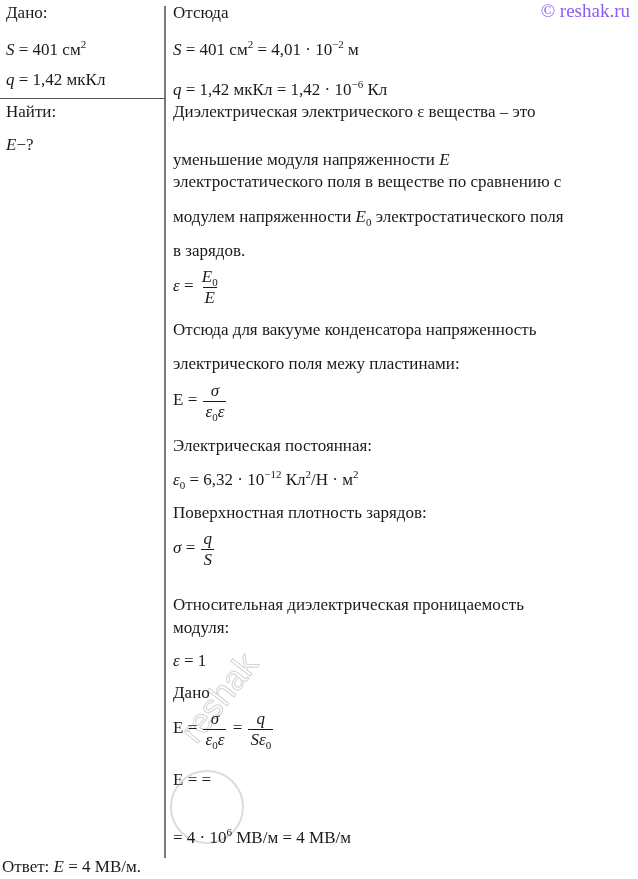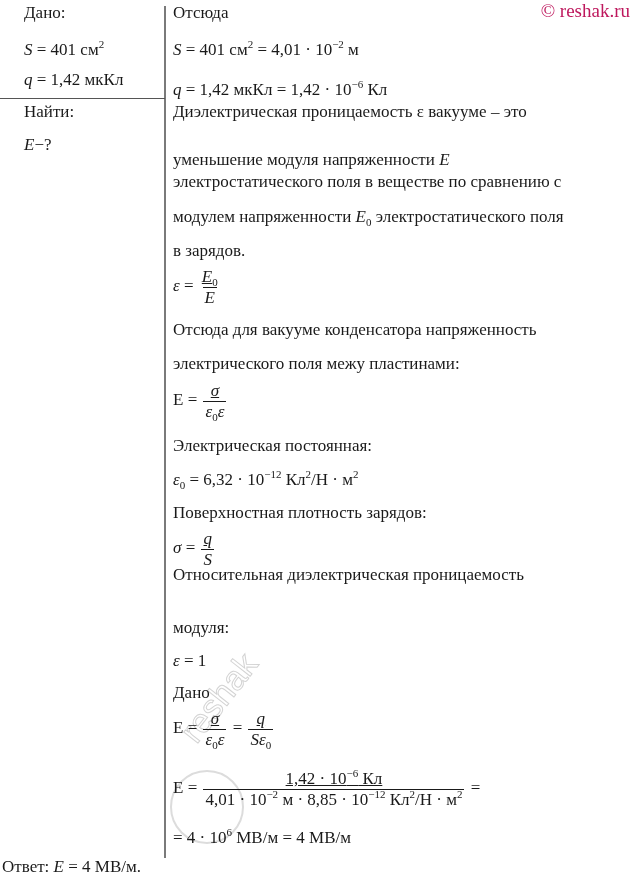--- a/index.html
+++ b/index.html
@@ -3,32 +3,32 @@
 <meta charset="utf-8">
 <style>
   html, body { margin: 0; padding: 0; background: #ffffff; }
   body {
     width: 638px; height: 879px; position: relative; overflow: hidden;
     font-family: "Liberation Serif", "DejaVu Serif", serif;
     color: #1a1a1a; font-size: 17px;
   }
   .watermark-top {
     position: absolute; right: 8px; top: 0px;
-    font-family: "Liberation Serif", serif; font-size: 19px; color: #be185d;
+    font-family: "Liberation Serif", serif; font-size: 19px; color: #8b5cf6;
   }
   .vline { position: absolute; left: 164px; top: 6px; width: 2px; height: 852px; background: #7a7a7a; }
   .hline { position: absolute; left: 0; top: 98px; width: 165px; height: 1px; background: #555; }
   .line { position: absolute; white-space: nowrap; line-height: 20px; }
-  .left { left: 24px; font-family: Liberation Serif, serif; }
+  .left { left: 6px; font-family: Liberation Serif, serif; }
   .right { left: 173px; }
   i.v { font-style: italic; }
   sup { font-size: 11px; vertical-align: 7px; line-height: 0; }
   sub { font-size: 11px; vertical-align: -4px; line-height: 0; }
   .frac { display: inline-flex; flex-direction: column; align-items: center; vertical-align: middle; margin: 0 2px; }
-  .frac .num { padding: 0 2px 1px; line-height: 18px; text-decoration: underline; }
+  .frac .num { padding: 0 2px 1px; line-height: 18px; }
   .frac .den { border-top: 1px solid #1a1a1a; padding: 1px 2px 0; line-height: 18px; }
   .wm-diag {
     position: absolute; left: 172px; top: 726px; transform: rotate(-52deg);
     transform-origin: left top; font-family: "Liberation Sans", sans-serif;
     font-size: 34px; color: transparent; -webkit-text-stroke: 1px #c8c8c8; opacity: 0.8;
   }
   .wm-circle {
     position: absolute; left: 170px; top: 770px; width: 70px; height: 70px;
     border: 2px solid #dcdcdc; border-radius: 50%;
   }
@@ -55,21 +55,21 @@
 </div>
 
 <div class="line right" style="top:3px">Отсюда</div>
 <div class="line right" style="top:40px">
   <i class="v">S</i><span> = 401 см</span><sup>2</sup><span> = 4,01 · 10</span><sup>−2</sup><span> м</span>
 </div>
 <div class="line right" style="top:80px">
   <i class="v">q</i><span> = 1,42 мкКл = 1,42 · 10</span><sup>−6</sup><span> Кл</span>
 </div>
 
-<div class="line right" style="top:102px">Диэлектрическая проницаемость ε вакууме – это</div>
+<div class="line right" style="top:102px">Диэлектрическая электрического ε вещества – это</div>
 <div class="line right" style="top:150px">
   <span>уменьшение модуля напряженности </span><i class="v">E</i>
 </div>
 <div class="line right" style="top:172px">электростатического поля в веществе по сравнению с</div>
 <div class="line right" style="top:207px">
   <span>модулем напряженности </span><i class="v">E</i><sub>0</sub><span> электростатического поля</span>
 </div>
 <div class="line right" style="top:241px">в зарядов.</div>
 
 <div class="line right" style="top:268px">
@@ -95,42 +95,39 @@
 </div>
 
 <div class="line right" style="top:503px">Поверхностная плотность зарядов:</div>
 <div class="line right" style="top:530px">
   <i class="v">σ</i><span> = </span><span class="frac">
       <span class="num"><i class="v">q</i></span>
       <span class="den"><i class="v">S</i></span>
     </span>
 </div>
 
-<div class="line right" style="top:565px">Относительная диэлектрическая проницаемость</div>
+<div class="line right" style="top:595px">Относительная диэлектрическая проницаемость</div>
 <div class="line right" style="top:618px">модуля:</div>
 <div class="line right" style="top:651px">
   <i class="v">ε</i><span> = 1</span>
 </div>
 
 <div class="line right" style="top:683px">Дано</div>
 <div class="line right" style="top:710px">
   <span>E</span><span> = </span><span class="frac">
       <span class="num"><i class="v">σ</i></span>
       <span class="den"><i class="v">ε</i><sub>0</sub><i class="v">ε</i></span>
     </span><span> = </span><span class="frac">
       <span class="num"><i class="v">q</i></span>
       <span class="den"><i class="v">Sε</i><sub>0</sub></span>
     </span>
 </div>
 
 <div class="line right" style="top:770px">
-  <span>E</span><span> = </span><span class="frac">
-      <span class="num"><span>1,42 · 10</span><sup>−6</sup><span> Кл</span></span>
-      <span class="den"><span>4,01 · 10</span><sup>−2</sup><span> м · 8,85 · 10</span><sup>−12</sup><span> Кл</span><sup>2</sup><span>/Н · м</span><sup>2</sup></span>
-    </span><span> =</span>
+  <span>E</span><span> = </span><span> =</span>
 </div>
 
 <div class="line right" style="top:828px">
   <span>= 4 · 10</span><sup>6</sup><span> МВ/м = 4 МВ/м</span>
 </div>
 
 <div class="line" style="left:2px; top:857px">
   <span>Ответ: </span><i class="v">E</i><span> = 4 МВ/м.</span>
 </div>
 

